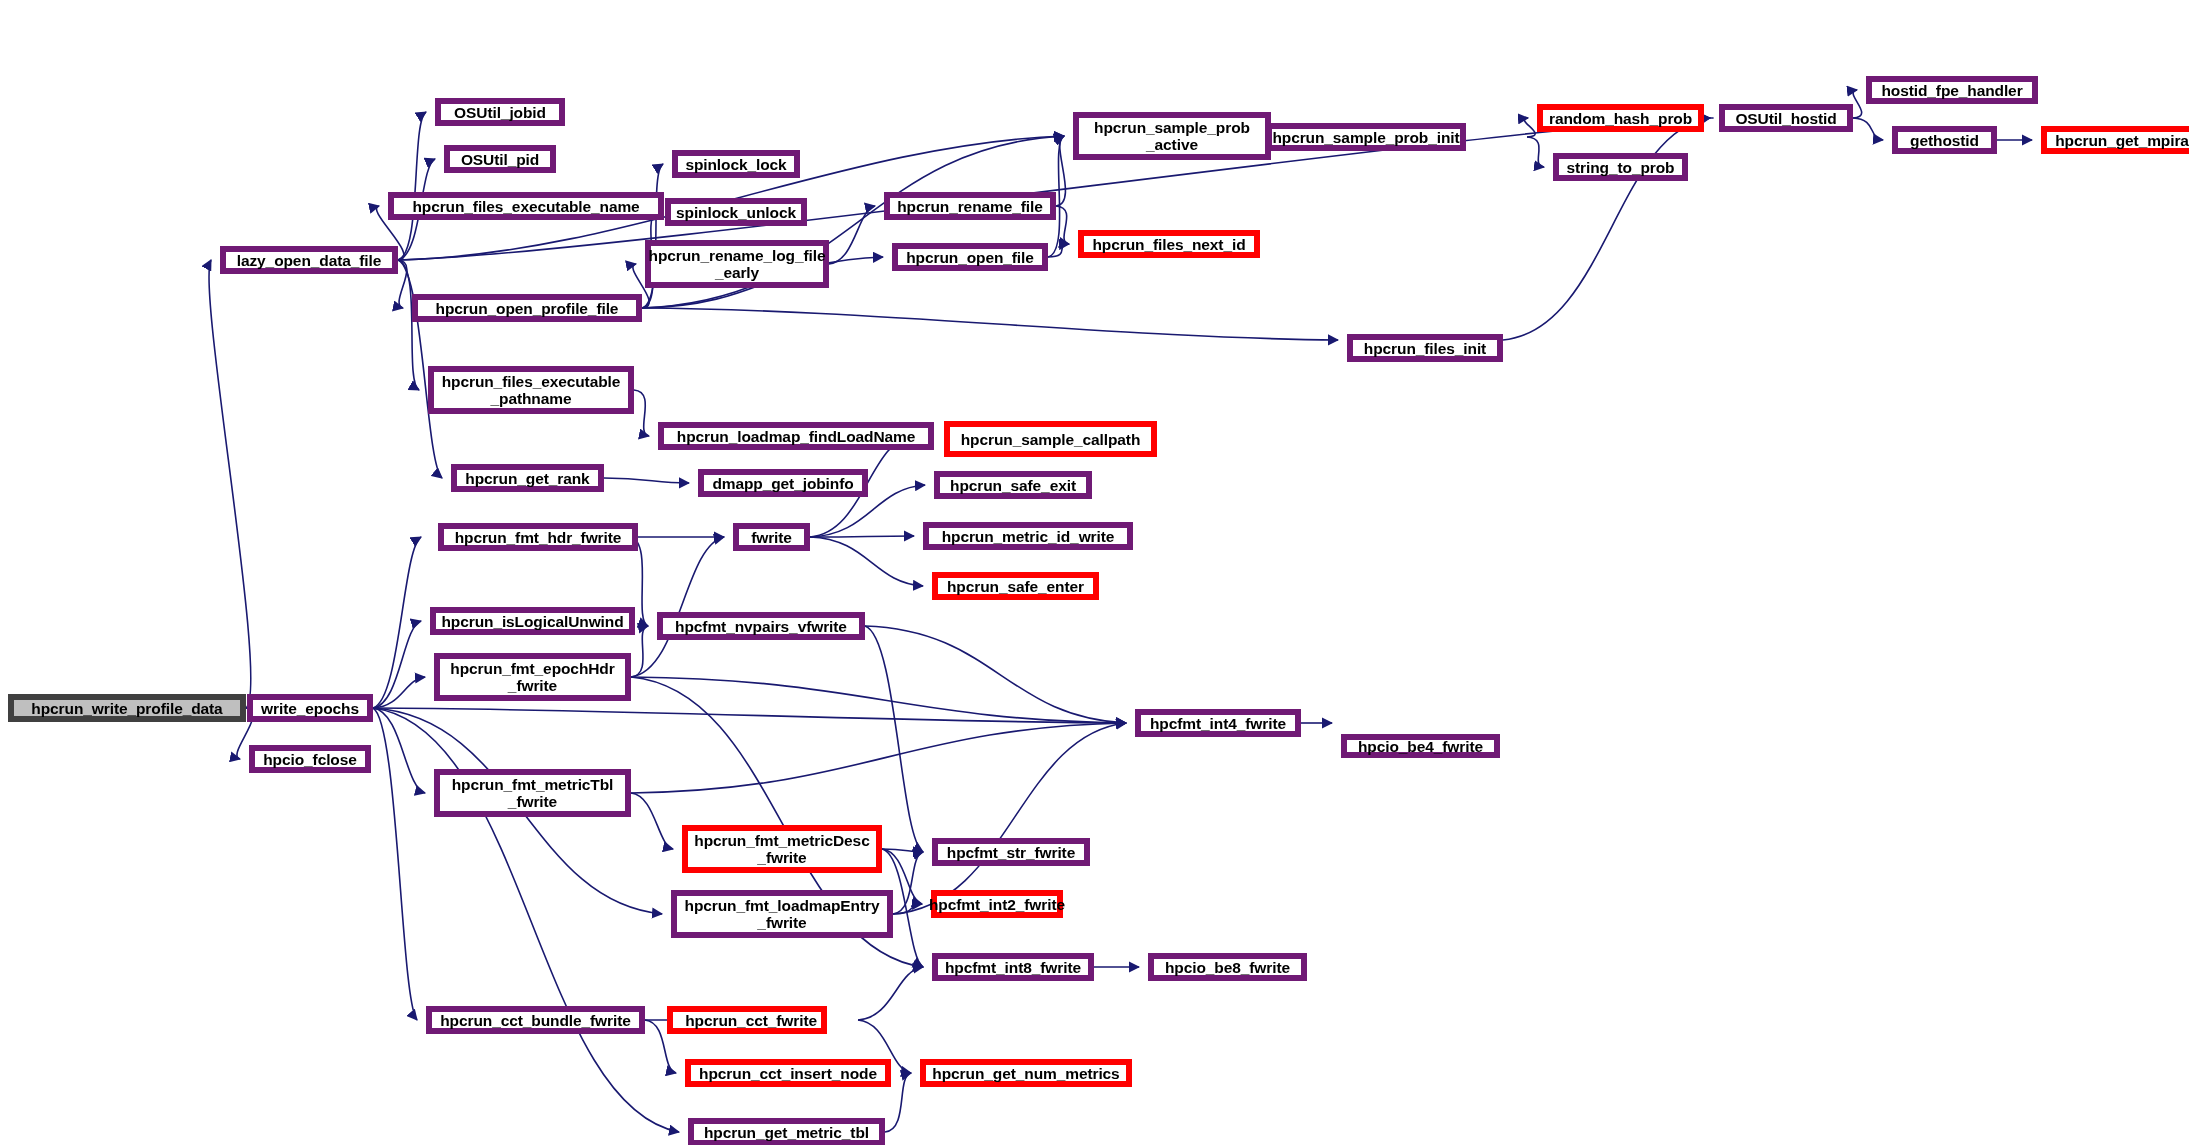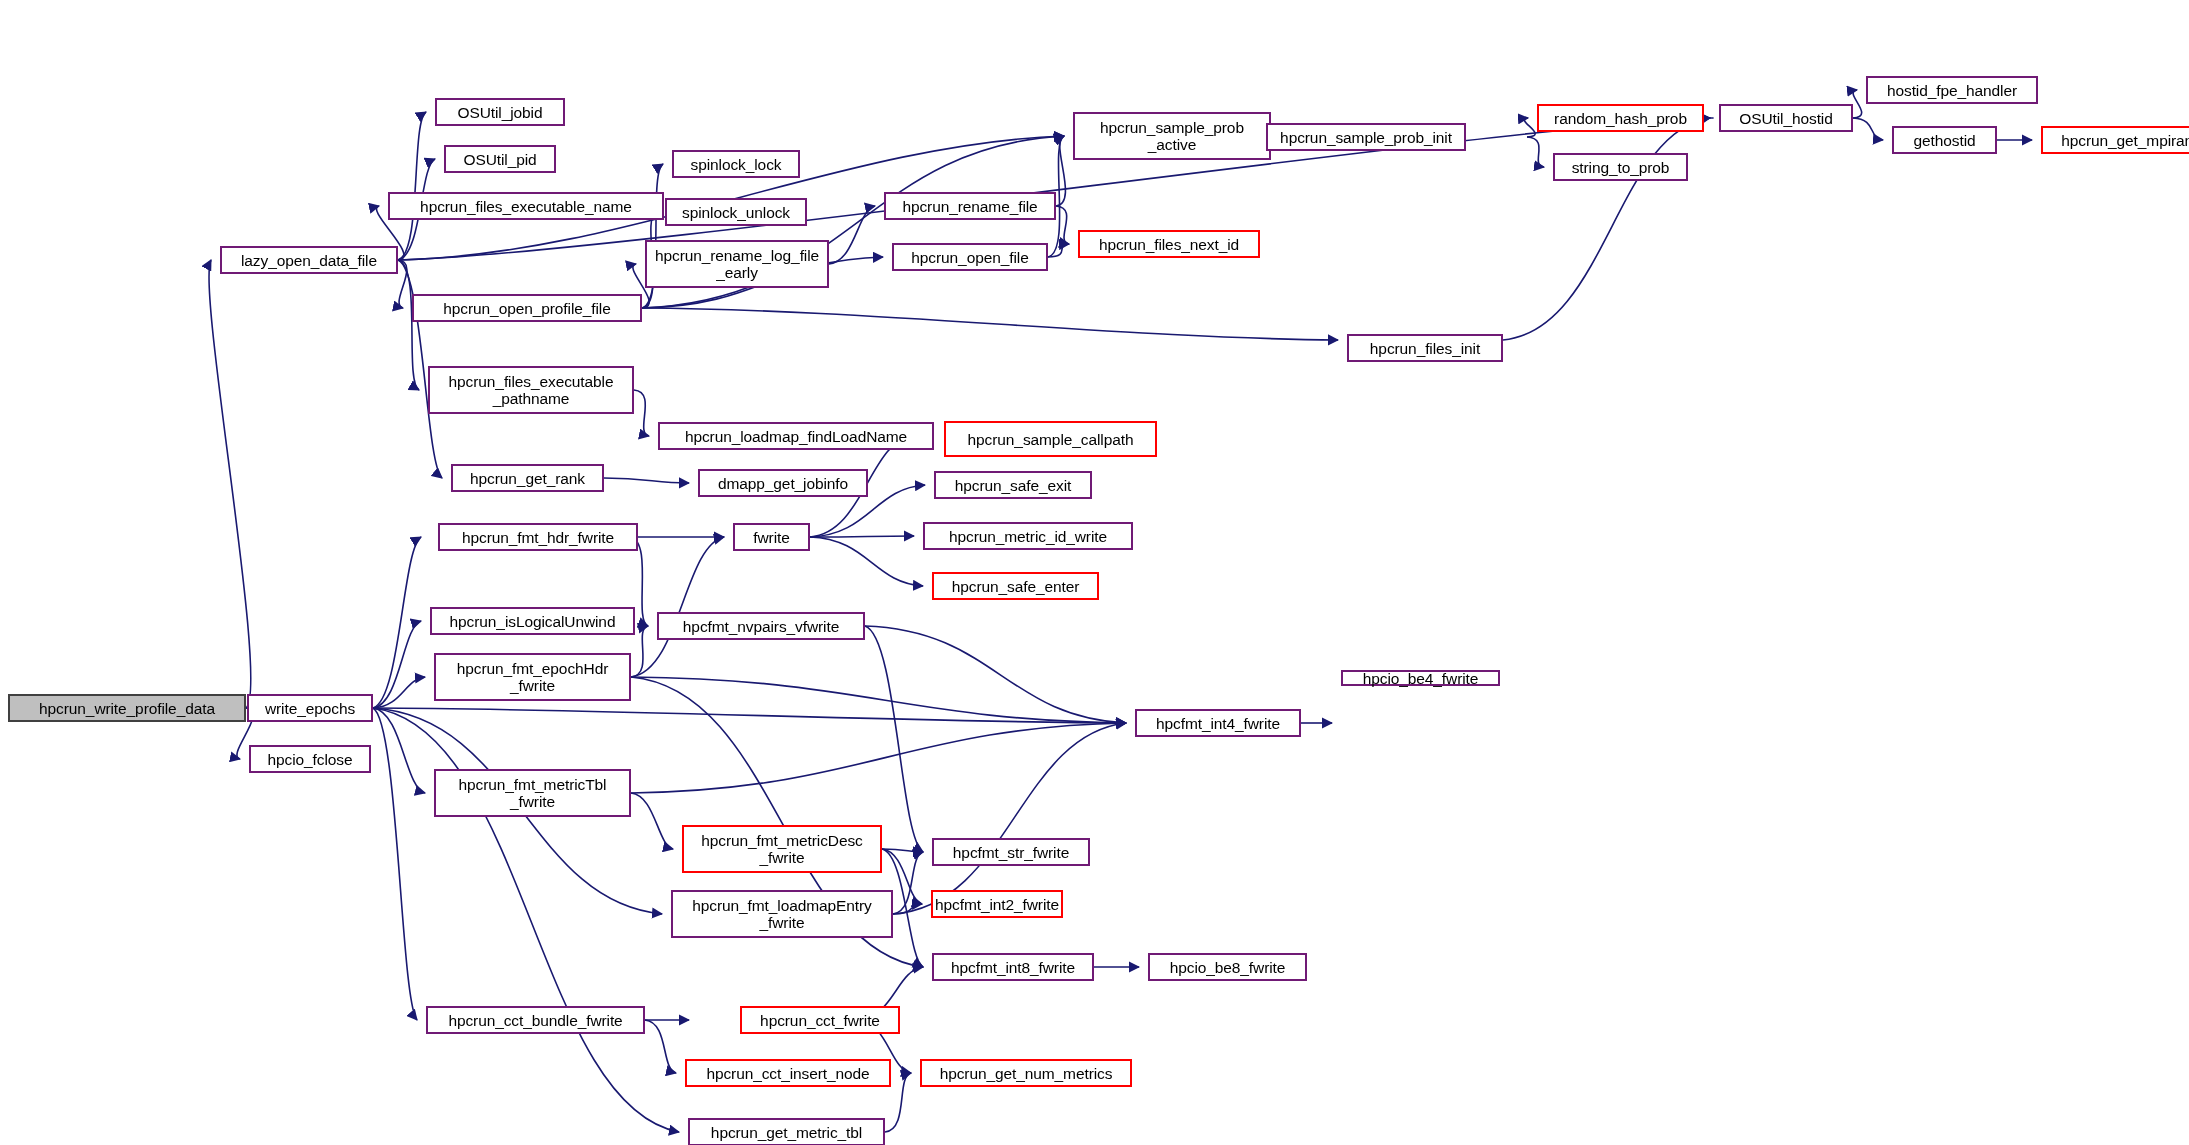--- a/index.html
+++ b/index.html
@@ -32,26 +32,27 @@
     height: 1145px;
   }
   .node {
     position: absolute;
     box-sizing: border-box;
     display: flex;
     align-items: center;
     justify-content: center;
     text-align: center;
     background: #ffffff;
-    border: 2px solid #701a75;
+    border: 6px solid #701a75;
     color: #000000;
     font-size: 15.5px;
     line-height: 17px;
     white-space: pre;
     letter-spacing: -0.1px;
+    font-weight: bold;
   }
   .node.red {
     border-color: #ff0000;
   }
   .node.root {
     background: #bfbfbf;
     border-color: #404040;
   }
   .node .lbl {
     display: block;
@@ -173,30 +174,30 @@
       <div class="node" style="left: 733px; top: 523px; width: 77px; height: 28px;"><span class="lbl">fwrite</span></div>
       <div class="node red" style="left: 923px; top: 421px; width: 213px; height: 36px; margin-left: 21px;"><span class="lbl">hpcrun_sample_callpath</span></div>
       <div class="node" style="left: 934px; top: 471px; width: 158px; height: 28px;"><span class="lbl">hpcrun_safe_exit</span></div>
       <div class="node" style="left: 923px; top: 522px; width: 210px; height: 28px;"><span class="lbl">hpcrun_metric_id_write</span></div>
       <div class="node red" style="left: 932px; top: 572px; width: 167px; height: 28px;"><span class="lbl">hpcrun_safe_enter</span></div>
       <div class="node" style="left: 430px; top: 607px; width: 205px; height: 28px;"><span class="lbl">hpcrun_isLogicalUnwind</span></div>
       <div class="node" style="left: 434px; top: 653px; width: 197px; height: 48px;"><span class="lbl">hpcrun_fmt_epochHdr
 _fwrite</span></div>
       <div class="node" style="left: 657px; top: 612px; width: 208px; height: 28px;"><span class="lbl">hpcfmt_nvpairs_vfwrite</span></div>
       <div class="node" style="left: 1135px; top: 709px; width: 166px; height: 28px;"><span class="lbl">hpcfmt_int4_fwrite</span></div>
-      <div class="node" style="left: 1341px; top: 670px; width: 159px; height: 16px;"><span class="lbl">hpcio_be4_fwrite</span></div>
+      <div class="node" style="left: 1341px; top: 734px; width: 159px; height: 24px;"><span class="lbl">hpcio_be4_fwrite</span></div>
       <div class="node" style="left: 434px; top: 769px; width: 197px; height: 48px;"><span class="lbl">hpcrun_fmt_metricTbl
 _fwrite</span></div>
       <div class="node red" style="left: 682px; top: 825px; width: 200px; height: 48px;"><span class="lbl">hpcrun_fmt_metricDesc
 _fwrite</span></div>
       <div class="node" style="left: 932px; top: 838px; width: 158px; height: 28px;"><span class="lbl">hpcfmt_str_fwrite</span></div>
       <div class="node red" style="left: 931px; top: 890px; width: 132px; height: 28px;"><span class="lbl">hpcfmt_int2_fwrite</span></div>
       <div class="node" style="left: 671px; top: 890px; width: 222px; height: 48px;"><span class="lbl">hpcrun_fmt_loadmapEntry
 _fwrite</span></div>
       <div class="node" style="left: 932px; top: 953px; width: 162px; height: 28px;"><span class="lbl">hpcfmt_int8_fwrite</span></div>
       <div class="node" style="left: 1148px; top: 953px; width: 159px; height: 28px;"><span class="lbl">hpcio_be8_fwrite</span></div>
       <div class="node" style="left: 426px; top: 1006px; width: 219px; height: 28px;"><span class="lbl">hpcrun_cct_bundle_fwrite</span></div>
-      <div class="node red" style="left: 740px; top: 1006px; width: 160px; height: 28px;"><span class="lbl">hpcrun_cct_fwrite</span></div>
+      <div class="node red" style="left: 667px; top: 1006px; width: 160px; height: 28px; justify-content: flex-end;"><span class="lbl">hpcrun_cct_fwrite</span></div>
       <div class="node red" style="left: 685px; top: 1059px; width: 206px; height: 28px;"><span class="lbl">hpcrun_cct_insert_node</span></div>
       <div class="node red" style="left: 920px; top: 1059px; width: 212px; height: 28px;"><span class="lbl">hpcrun_get_num_metrics</span></div>
       <div class="node" style="left: 688px; top: 1118px; width: 197px; height: 28px;"><span class="lbl">hpcrun_get_metric_tbl</span></div>
     </div>
 </div>
 
 </body></html>

